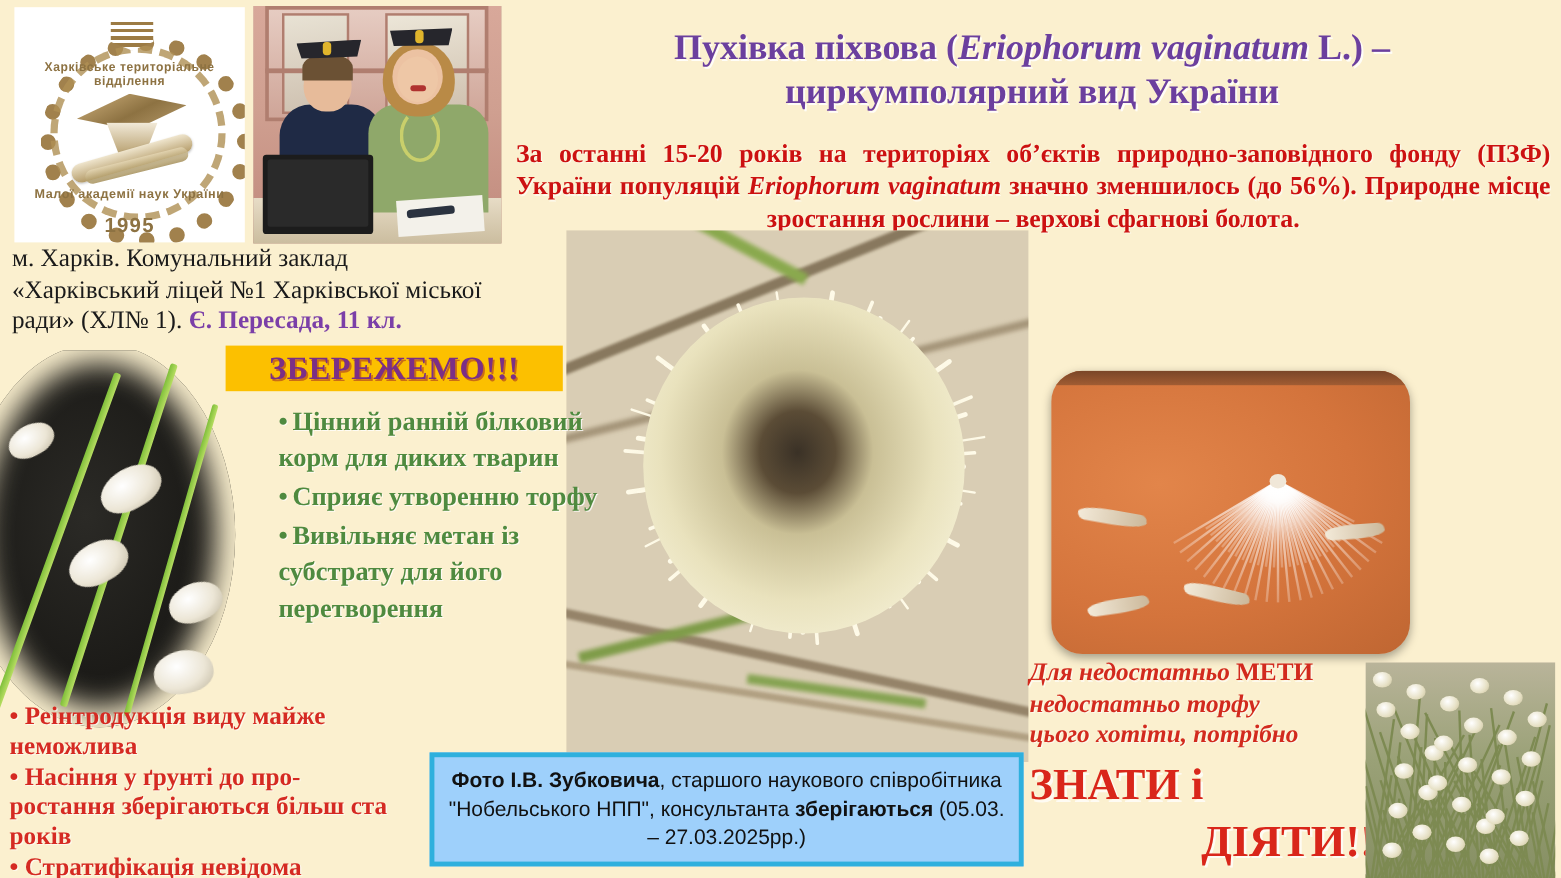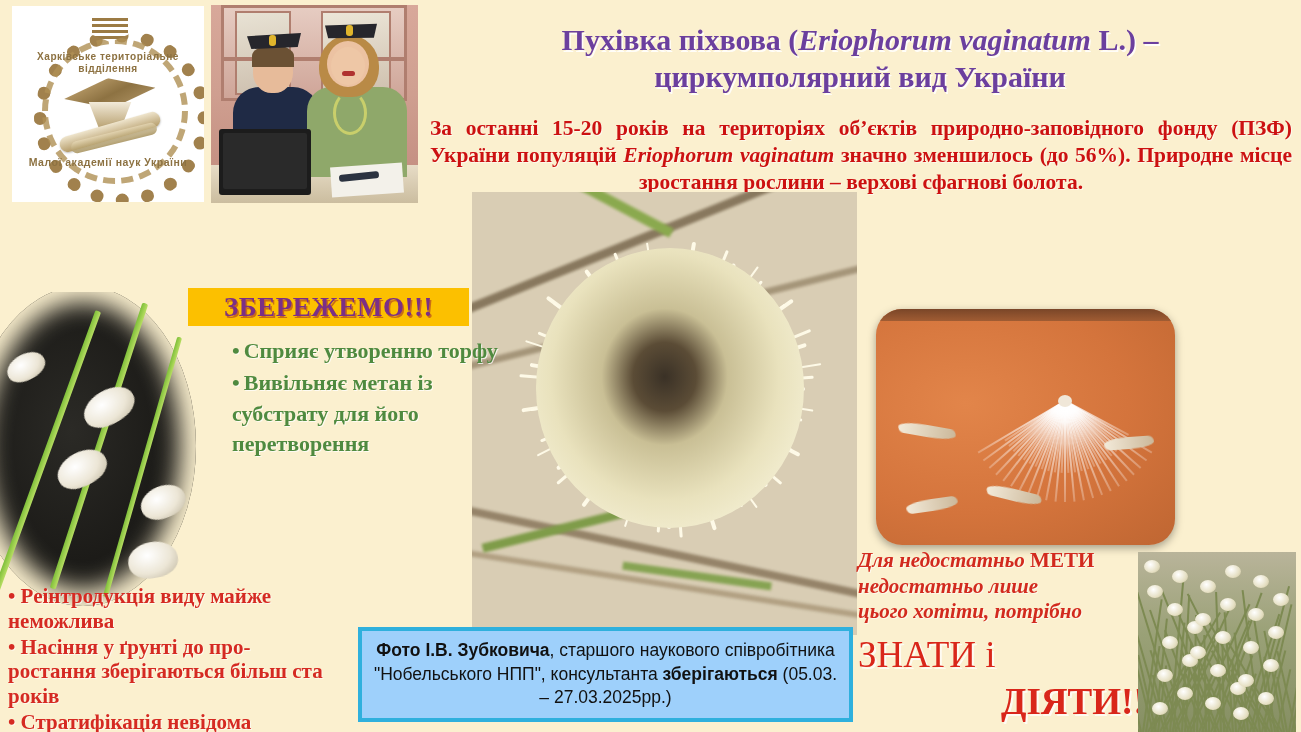--- a/index.html
+++ b/index.html
@@ -217,21 +217,21 @@
 
   #cta{
     position:absolute;left:858px;top:548px;width:300px;
   }
   #cta .lines{
     color:#d22a1e;font-weight:bold;font-style:italic;font-size:21px;line-height:1.22;
     text-shadow:1px 1px 0 rgba(255,255,255,.6);
   }
   #cta .lines .plain{font-style:normal;}
   #cta .big1{
-    color:#d9261a;font-weight:normal;font-size:37px;margin-top:8px;
+    color:#d9261a;font-weight:bold;font-size:37px;margin-top:8px;
     text-shadow:2px 2px 0 rgba(255,255,255,.75);
   }
   #cta .big2{
     color:#d9261a;font-weight:bold;font-size:37px;text-align:right;margin-top:4px;
     text-shadow:2px 2px 0 rgba(255,255,255,.75);
   }
 </style>
 </head>
 <body>
 
@@ -240,20 +240,21 @@
   <div class="photo" id="logo">
     <div class="wreath"></div>
     <div class="wreath2"></div>
     <div class="flag"></div>
     <div class="cap"></div>
     <div class="cap-base"></div>
     <div class="scroll"></div>
     <div class="scroll2"></div>
     <div class="arc-top">Харківське територіальне відділення</div>
     <div class="arc-bot">Малої академії наук України</div>
+    <div class="year">1995</div>
   </div>
 
   <div class="photo" id="team-photo">
     <div class="wall"></div>
     <div class="cupboard"></div>
     <div class="winleft"></div>
     <div class="winright"></div>
     <div class="shelfline"></div>
     <div class="desk"></div>
     <div class="boy-body"></div>
@@ -289,20 +290,25 @@
     <div class="stem" style="left:44px;top:10px;width:6px;height:300px;transform:rotate(20deg);"></div>
     <div class="stem" style="left:96px;top:4px;width:6px;height:300px;transform:rotate(18deg);"></div>
     <div class="stem" style="left:140px;top:40px;width:5px;height:270px;transform:rotate(16deg);"></div>
     <div class="tuft" style="left:6px;top:62px;width:40px;height:26px;transform:rotate(-28deg);"></div>
     <div class="tuft" style="left:82px;top:98px;width:54px;height:34px;transform:rotate(-30deg);"></div>
     <div class="tuft" style="left:56px;top:160px;width:52px;height:34px;transform:rotate(-28deg);"></div>
     <div class="tuft" style="left:140px;top:194px;width:46px;height:32px;transform:rotate(-22deg);"></div>
     <div class="tuft" style="left:128px;top:250px;width:50px;height:36px;transform:rotate(-10deg);"></div>
   </div>
 
+  <div id="school">
+    <span>м. Харків. Комунальний заклад</span><br>
+    <span>«Харківський ліцей №1 Харківської міської</span><br>
+    <span>ради» (ХЛ№ 1). </span><span class="author">Є. Пересада, 11 кл.</span>
+  </div>
 
   <div id="banner">
     <span>ЗБЕРЕЖЕМО!!!</span>
   </div>
 
   <div class="photo" id="center-plant">
     <div class="bg"></div>
     <div class="grassA"></div>
     <div class="grassB"></div>
     <div class="grassC"></div>
@@ -430,20 +436,23 @@
         <div class="ray" style="transform:translate(-50%,0) rotate(351.4deg);height:122px;width:4px;"></div>
         <div class="ray" style="transform:translate(-50%,0) rotate(351deg);height:113px;width:2px;"></div>
         <div class="ray" style="transform:translate(-50%,0) rotate(355.7deg);height:150px;width:3px;"></div>
         <div class="ray" style="transform:translate(-50%,0) rotate(360.4deg);height:141px;width:4px;"></div>
       </div>
     <div class="head"></div>
   </div>
 
   <div id="benefits">
     <div class="li">
+      <span class="b">•</span><span>Цінний ранній білковий корм для диких тварин</span>
+    </div>
+    <div class="li">
       <span class="b">•</span><span>Сприяє утворенню торфу</span>
     </div>
     <div class="li">
       <span class="b">•</span><span>Вивільняє метан із субстрату для його перетворення</span>
     </div>
   </div>
 
 
   <div class="photo" id="seed-photo">
     <div class="bg"></div>
@@ -520,21 +529,21 @@
 
   <div id="credit">
     <div class="txt">
       <span class="b">Фото </span><span class="b">І.В. Зубковича</span><span>, старшого наукового співробітника "Нобельського НПП", консультанта </span><span class="b">зберігаються</span><span> (05.03. – 27.03.2025рр.)</span>
     </div>
   </div>
 
   <div id="cta">
     <div class="lines">
       <span>Для недостатньо </span><span class="plain">МЕТИ</span><br>
-      <span>недостатньо лише</span><br>
+      <span>недостатньо торфу</span><br>
       <span>цього хотіти, потрібно</span>
     </div>
     <div class="big1">ЗНАТИ і</div>
     <div class="big2">ДІЯТИ!!!</div>
   </div>
 
   <div class="photo" id="field-photo">
     <div class="bg"></div>
     <div id="field-blades" style="position: absolute; inset: 0px;">
         <div class="blade" style="left:0px;bottom:0;height:48px;transform:rotate(-32deg);"></div>

